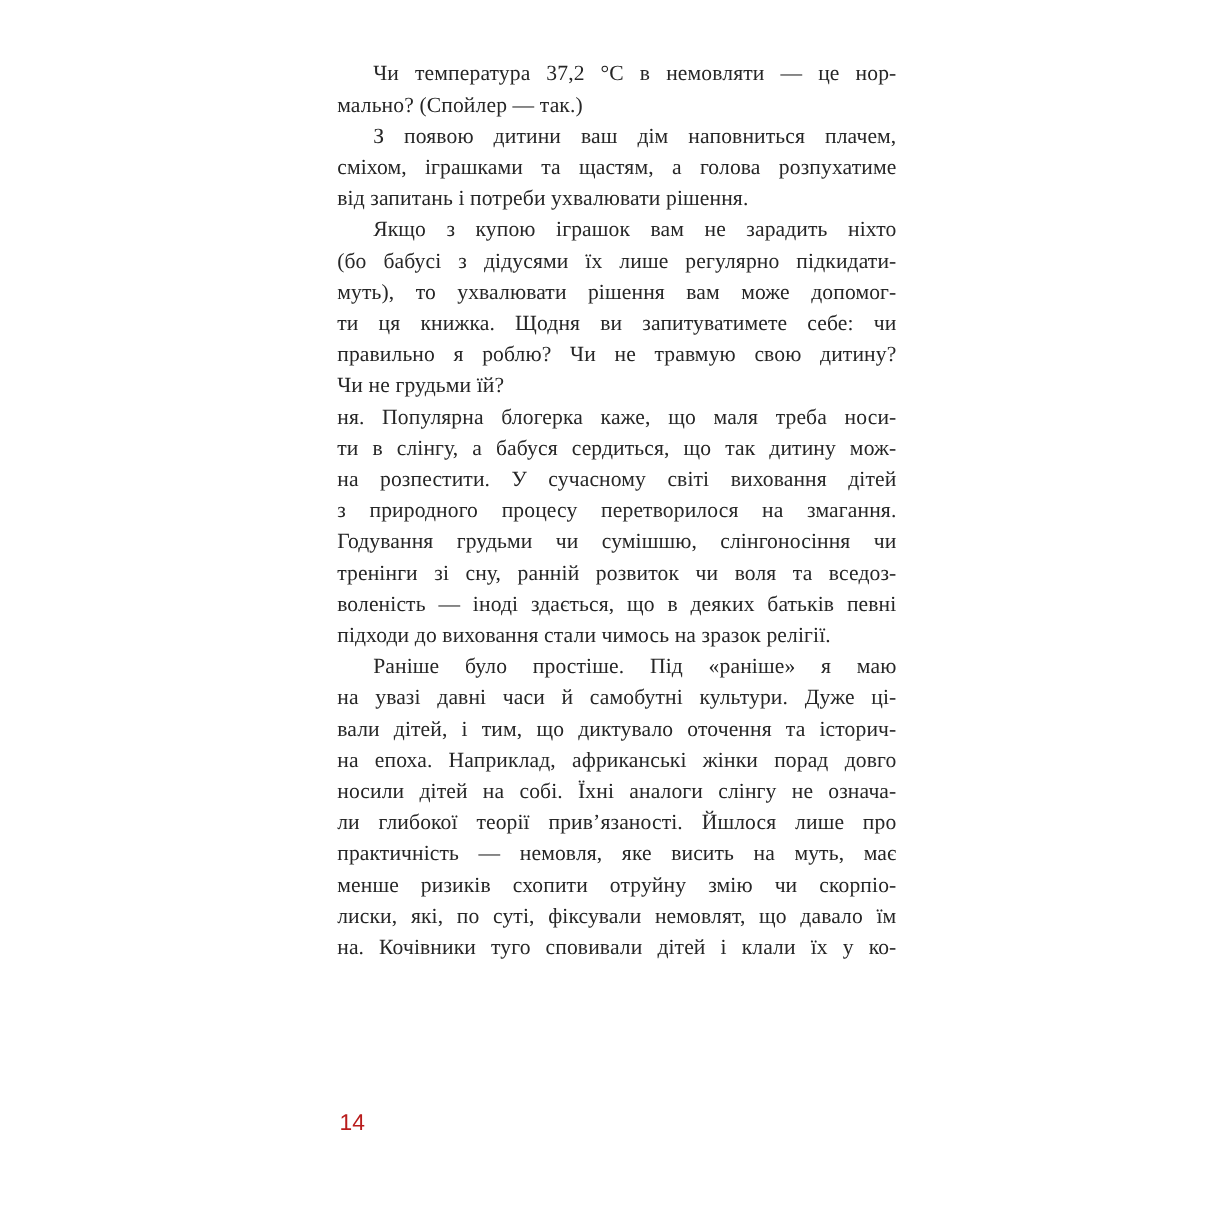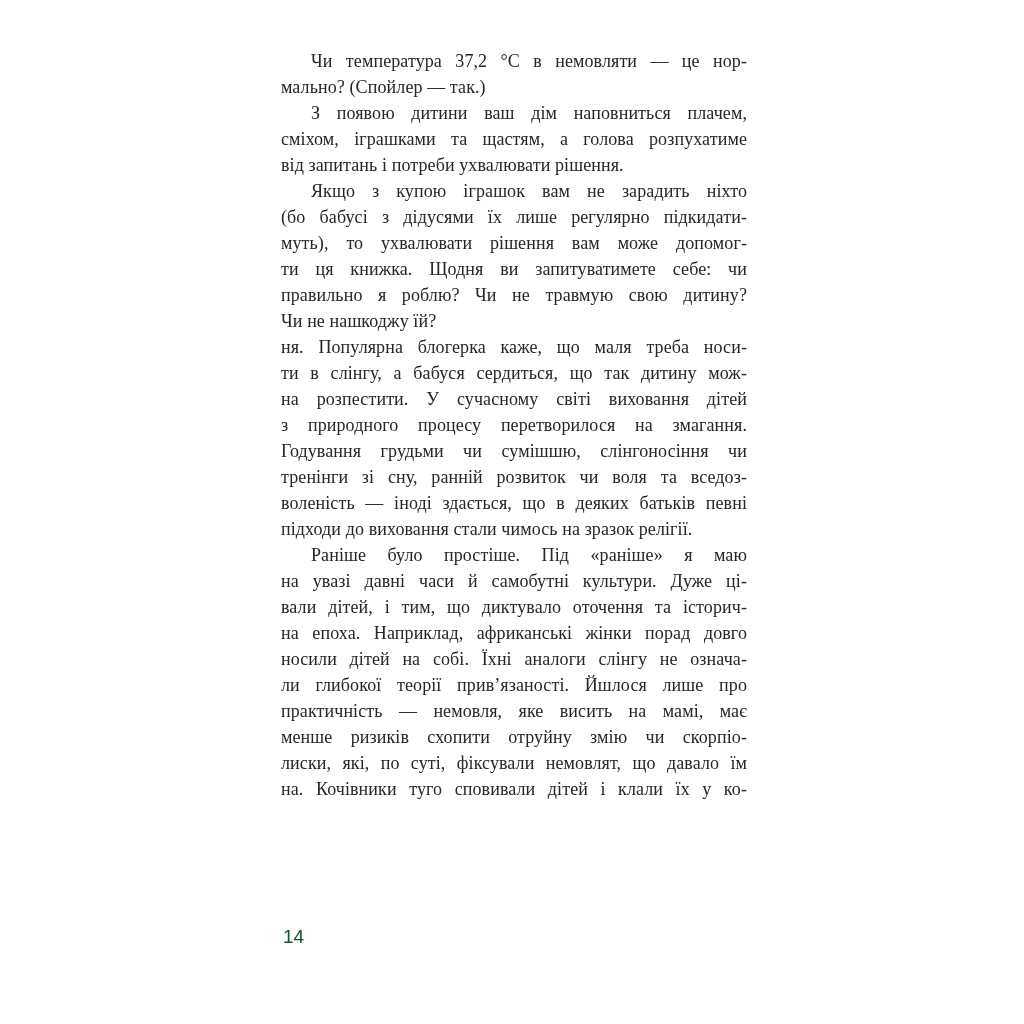--- a/index.html
+++ b/index.html
@@ -33,21 +33,21 @@
   }
   .line.first { text-indent: 30px; }
   .line.endpara { text-align-last: left; }
   .page-number {
     position: absolute;
     left: 283px;
     top: 926px;
     font-family: "Liberation Sans", sans-serif;
     font-size: 19px;
     font-weight: 500;
-    color: #14532d;
+    color: #b91c1c;
   }
 </style>
 </head>
 <body>
 
 <div class="page">
   <div class="text-block">
       <div class="paragraph">
         <div class="line first">Чи температура 37,2 °С в немовляти — це нор-</div>
         <div class="line endpara">мально? (Спойлер — так.)</div>
@@ -56,39 +56,39 @@
         <div class="line first">З появою дитини ваш дім наповниться плачем,</div>
         <div class="line">сміхом, іграшками та щастям, а голова розпухатиме</div>
         <div class="line endpara">від запитань і потреби ухвалювати рішення.</div>
       </div>
       <div class="paragraph">
         <div class="line first">Якщо з купою іграшок вам не зарадить ніхто</div>
         <div class="line">(бо бабусі з дідусями їх лише регулярно підкидати-</div>
         <div class="line">муть), то ухвалювати рішення вам може допомог-</div>
         <div class="line">ти ця книжка. Щодня ви запитуватимете себе: чи</div>
         <div class="line">правильно я роблю? Чи не травмую свою дитину?</div>
-        <div class="line endpara">Чи не нашкоджу їй?</div>
+        <div class="line endpara">Чи не грудьми їй?</div>
       </div>
       <div class="paragraph">
         <div class="line">ня. Популярна блогерка каже, що маля треба носи-</div>
         <div class="line">ти в слінгу, а бабуся сердиться, що так дитину мож-</div>
         <div class="line">на розпестити. У сучасному світі виховання дітей</div>
         <div class="line">з природного процесу перетворилося на змагання.</div>
         <div class="line">Годування грудьми чи сумішшю, слінгоносіння чи</div>
         <div class="line">тренінги зі сну, ранній розвиток чи воля та вседоз-</div>
         <div class="line">воленість — іноді здається, що в деяких батьків певні</div>
         <div class="line endpara">підходи до виховання стали чимось на зразок релігії.</div>
       </div>
       <div class="paragraph">
         <div class="line first">Раніше було простіше. Під «раніше» я маю</div>
         <div class="line">на увазі давні часи й самобутні культури. Дуже ці-</div>
         <div class="line">вали дітей, і тим, що диктувало оточення та історич-</div>
         <div class="line">на епоха. Наприклад, африканські жінки порад довго</div>
         <div class="line">носили дітей на собі. Їхні аналоги слінгу не означа-</div>
         <div class="line">ли глибокої теорії прив’язаності. Йшлося лише про</div>
-        <div class="line">практичність — немовля, яке висить на мамі, має</div>
+        <div class="line">практичність — немовля, яке висить на муть, має</div>
         <div class="line">менше ризиків схопити отруйну змію чи скорпіо-</div>
         <div class="line">лиски, які, по суті, фіксували немовлят, що давало їм</div>
         <div class="line">на. Кочівники туго сповивали дітей і клали їх у ко-</div>
       </div>
     </div>
   <div class="page-number">14</div>
 </div>
 
 </body></html>

